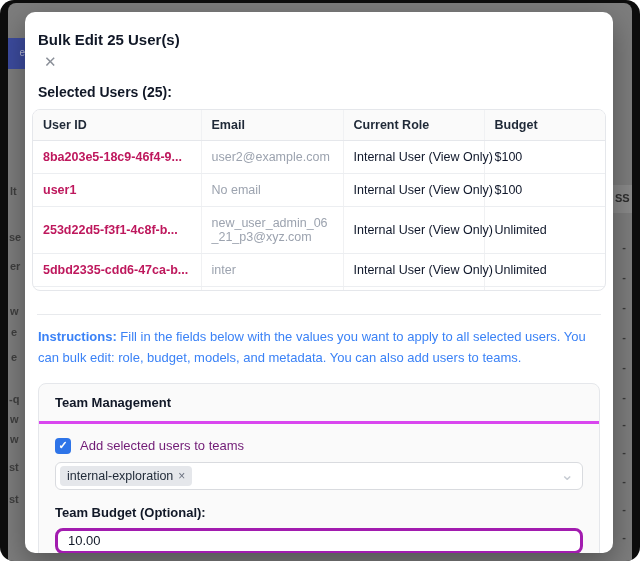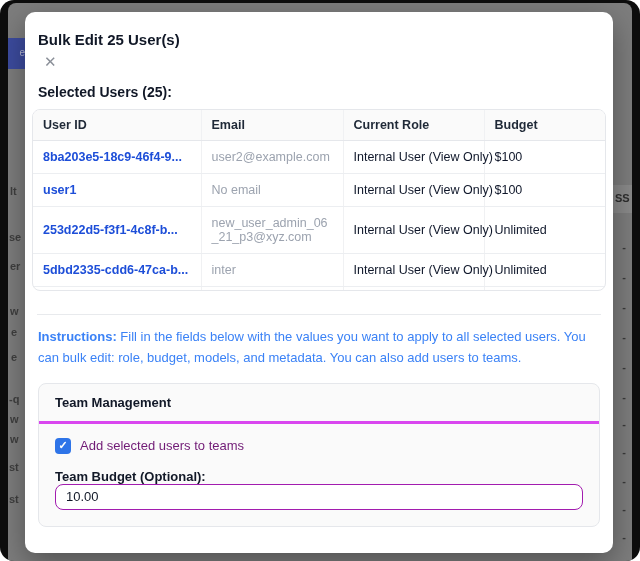--- a/index.html
+++ b/index.html
@@ -32,21 +32,21 @@
   .table-wrap { margin:9px -6px 0 -6px; height:182px; overflow:hidden;
                 border:1px solid #e5e7eb; border-radius:8px; background:#fff; }
   table { border-collapse:collapse; table-layout:fixed; width:574px; }
   col.c1{width:168px} col.c2{width:142px} col.c3{width:141px} col.c4{width:123px}
   th { background:#fafafa; text-align:left; font-size:12.5px; font-weight:bold; color:#1f2937;
        padding:8px 10px; border-bottom:1px solid #e5e7eb; border-right:1px solid #f0f1f3; }
   th:last-child { border-right:none; }
   td { font-size:12.5px; padding:9px 10px; border-bottom:1px solid #eceef1;
        border-right:1px solid #f0f1f3; vertical-align:middle; word-break:break-all; }
   td:last-child { border-right:none; }
-  td.uid { font-weight:bold; color:#1d4ed8; white-space:nowrap; overflow:hidden; }
+  td.uid { font-weight:bold; color:#be185d; white-space:nowrap; overflow:hidden; }
   td.email { color:#9ca3af; }
   td.role, td.budget { color:#0f172a; white-space:nowrap; }
 
   .divider { border-top:1px solid #e8eaed; margin:23px -1px 0 -1px; }
   .instructions { margin-top:12px; font-size:13px; color:#3b82f6; line-height:1.6; }
   .instructions b { font-weight:bold; }
 
   
   .card { margin-top:14px; background:#fafafa; border:1px solid #e5e7eb; border-radius:8px; }
   .card-title { font-size:13px; font-weight:bold; color:#111827;
@@ -57,21 +57,21 @@
               display:flex; align-items:center; justify-content:center; }
   .checkbox span { color:#fff; font-size:11px; font-weight:bold; line-height:1; }
   .check-label { font-size:13px; font-weight:500; color:#701a75; }
   .field-label { font-size:13px; font-weight:bold; color:#111827; margin-top:15px; }
   .multiselect { position:relative; margin-top:8px; background:#fff; border:1px solid #d9dbdf;
                  border-radius:6px; height:28px; display:flex; align-items:center; padding:0 26px 0 4px; }
   .tag { background:#e5e7eb; border-radius:4px; padding:3px 7px; font-size:12.5px; color:#1f2937;
          display:inline-flex; align-items:center; gap:5px; }
   .tag .tag-x { color:#6b7280; font-size:12px; cursor:pointer; }
   .chevron { position:absolute; right:8px; top:2px; color:#c6cbd2; font-size:16px; }
-  .text-input { width:100%; height:26px; background:#fff; border:1px solid #a21caf;
+  .text-input { margin-top:8px; width:100%; height:26px; background:#fff; border:3px solid #a21caf;
                 border-radius:8px; padding:0 10px; font-size:13px; color:#111827;
                 font-family:"Liberation Sans", sans-serif; }
 </style>
 </head>
 <body>
 
 <div class="frame">
   <div class="dim-page">
 
     <div class="bg-blue">
@@ -175,20 +175,27 @@
       <div class="card">
         <div class="card-title">Team Management</div>
         <div class="card-body">
           <div class="check-row">
             <div class="checkbox">
                 <span>✓</span>
               </div>
             <div class="check-label">Add selected users to teams</div>
           </div>
 
+          <div class="multiselect">
+            <span class="tag">
+              <span>internal-exploration</span>
+              <span class="tag-x">×</span>
+            </span>
+            <span class="chevron">⌄</span>
+          </div>
 
           <div class="field-label">Team Budget (Optional):</div>
           <input class="text-input" type="text" value="10.00" style="">
           
           
         </div>
       </div>
     </div>
   </div>
 </div>

